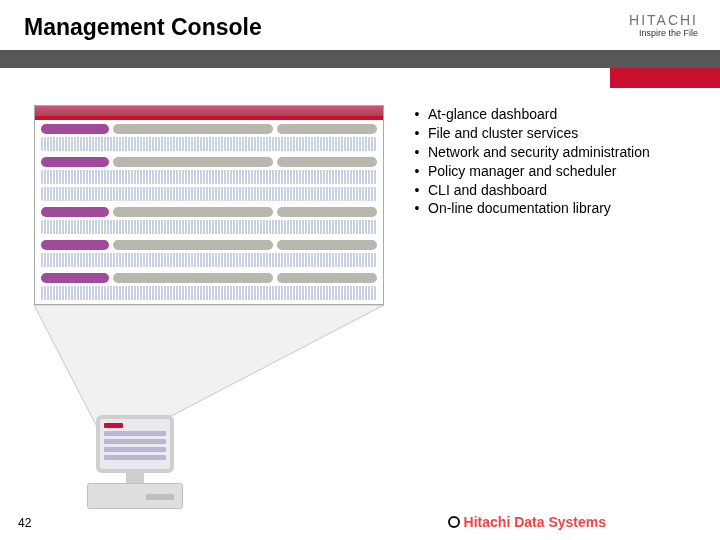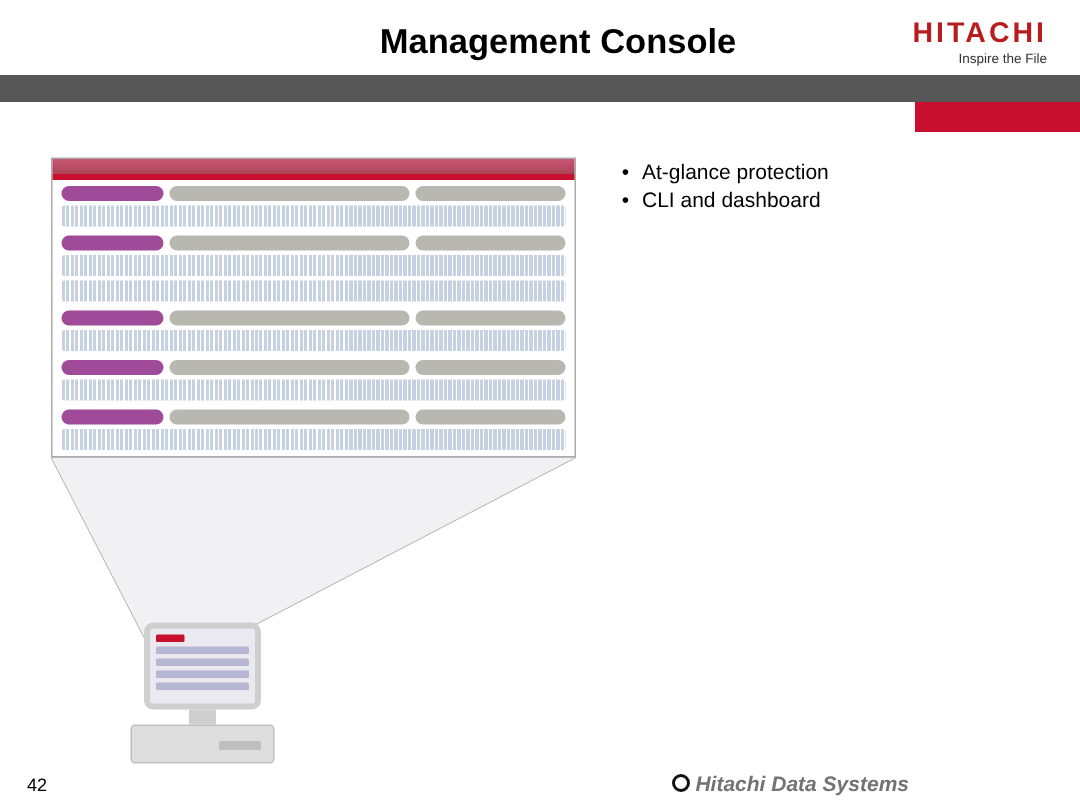--- a/index.html
+++ b/index.html
@@ -1,21 +1,21 @@
 <!DOCTYPE html>
 <html><head>
 <meta charset="utf-8">
 <style>
   * { box-sizing: border-box; margin: 0; padding: 0; }
   html, body { width: 720px; height: 540px; font-family: Arial, Helvetica, sans-serif; background: #fff; }
   .slide { position: relative; width: 720px; height: 540px; }
   .title-bar { position: relative; height: 64px; }
-  .title-bar h1 { font-size: 23px; font-weight: bold; color: #000; padding: 14px 0 0 24px; text-align: center; }
+  .title-bar h1 { font-size: 23px; font-weight: bold; color: #000; padding: 14px 0 0 24px; }
   .logo-top { position: absolute; right: 22px; top: 12px; text-align: right; }
-  .logo-top .logo-main { font-size: 19px; font-weight: 700; letter-spacing: 2px; color: #b91c1c; }
+  .logo-top .logo-main { font-size: 14px; font-weight: 400; letter-spacing: 2px; color: #737373; }
   .logo-top .logo-sub { font-size: 9px; color: #333; }
   .stripe { position: absolute; left: 0; top: 50px; width: 720px; height: 18px; background: #575757; }
   .stripe-red { position: absolute; right: 0; top: 68px; width: 110px; height: 20px; background: #c8102e; }
   .content { position: absolute; top: 105px; left: 0; width: 720px; }
   .screenshot-thumb {
     position: absolute; left: 34px; top: 0px; width: 350px; height: 200px;
     background: #fff; border: 1px solid #aaa;
   }
   .thumb-header { height: 14px; background: linear-gradient(#c57, #a45 70%, #c8102e 70%, #c8102e); }
   .thumb-body { padding: 4px 6px; }
@@ -39,21 +39,21 @@
     position: absolute; left: 80px; top: 310px; width: 110px; height: 110px;
   }
   .monitor .screen { width: 78px; height: 58px; background: #e9e9ef; border: 4px solid #cfcfcf; border-radius: 6px; margin: 0 auto; padding: 4px; }
   .monitor .screen .mini-row { height: 5px; background: #b7b7d4; margin-bottom: 3px; border-radius: 1px; }
   .monitor .screen .mini-accent { height: 5px; background: #c8102e; width: 30%; margin-bottom: 3px; border-radius: 1px; }
   .monitor .stand { width: 18px; height: 10px; background: #cfcfcf; margin: 0 auto; }
   .monitor .base { width: 96px; height: 26px; background: #dedede; border: 1px solid #bfbfbf; border-radius: 3px; margin: 0 auto; position: relative; }
   .monitor .base::after { content:""; position:absolute; right:8px; top:10px; width:28px; height:6px; background:#bfbfbf; border-radius:1px; }
   .footer { position: absolute; bottom: 10px; left: 0; width: 628px; height: 24px; }
   .page-num { position: absolute; left: 18px; bottom: 0; font-size: 12px; color: #000; }
-  .footer-logo { position: absolute; right: 22px; bottom: 0; font-size: 14px; font-weight: 600; color: #737373; font-style: italic; }
+  .footer-logo { position: absolute; right: 22px; bottom: 0; font-size: 14px; font-weight: 600; color: #ef4444; }
   .footer-logo .ring { display:inline-block; width:12px;height:12px;border:2px solid #111;border-radius:50%; vertical-align:-1px; margin-right:4px;}
 </style>
 </head>
 <body>
 
 <div class="slide">
 
   <div class="title-bar">
     <h1>Management Console</h1>
     <div class="logo-top">
@@ -98,22 +98,26 @@
             <div class="thumb-pill thumb-label"></div>
             <div class="thumb-pill thumb-gray"></div>
             <div class="thumb-pill thumb-gray-sm"></div>
           </div>
         <div class="thumb-text"></div>
       </div>
     </div>
 
     <div class="bullets">
       <ul>
-        <li>At-glance protection</li>
+        <li>At-glance dashboard</li>
+        <li>File and cluster services</li>
+        <li>Network and security administration</li>
+        <li>Policy manager and scheduler</li>
         <li>CLI and dashboard</li>
+        <li>On-line documentation library</li>
       </ul>
     </div>
 
     <div class="projection">
       <svg viewBox="0 0 350 130">
         <polygon points="0,0 350,0 120,120 62,120" fill="rgba(200,200,210,0.25)" stroke="#999" stroke-width="0.5"></polygon>
       </svg>
     </div>
 
     <div class="monitor">

